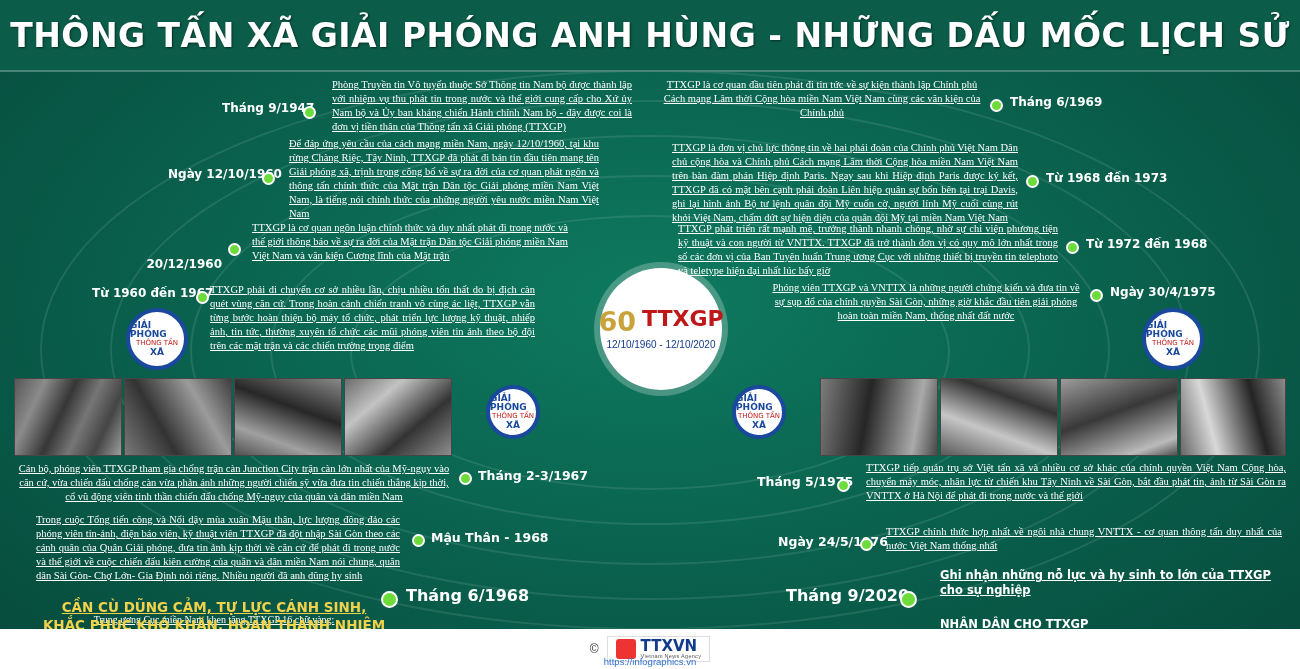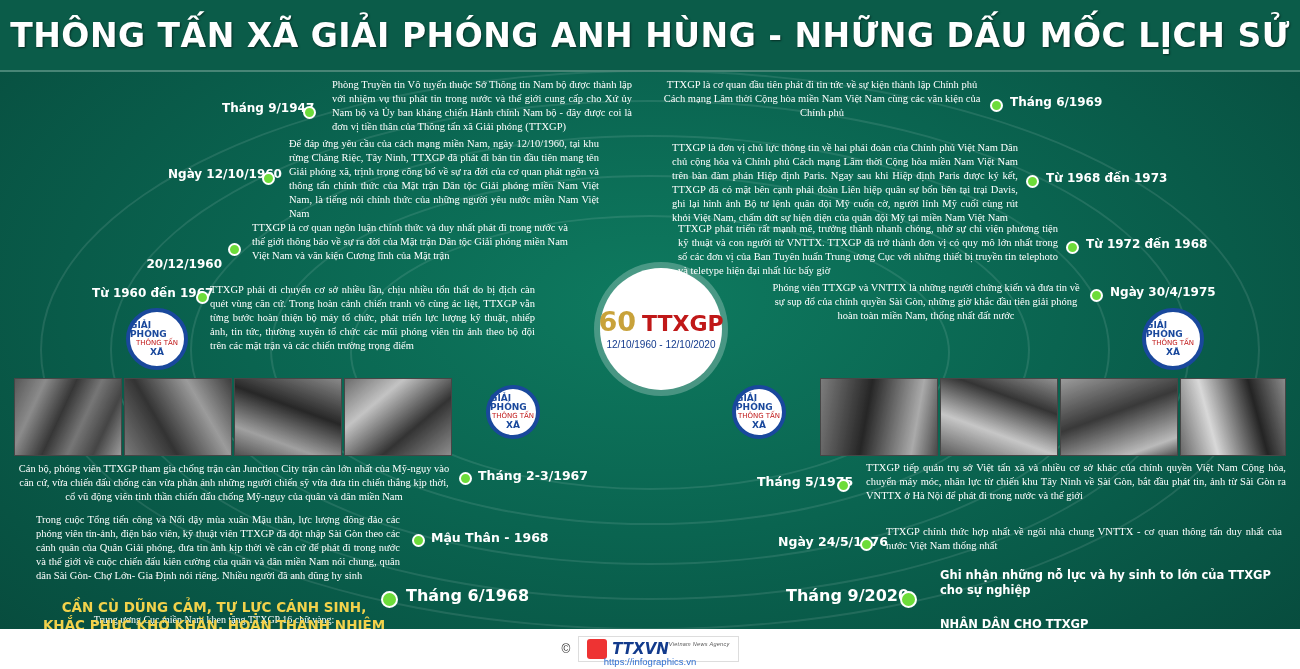--- a/index.html
+++ b/index.html
@@ -52,32 +52,33 @@
   .center-emblem .big60 {
     font-family:"DejaVu Sans", sans-serif;
     font-size:27px; font-weight:bold; color:#c8a23a;
     line-height:1;
   }
   .center-emblem .ttxgp {
     font-family:"DejaVu Sans", sans-serif;
     font-size:22px; font-weight:bold; color:#c01818;
     line-height:1; margin-left:4px;
   }
-  .center-emblem .row1 { display:flex; align-items:flex-end; gap:2px; }
+  .center-emblem .row1 { display:flex; align-items:flex-start; gap:2px; }
   .center-emblem .dates {
     font-size:10px; color:#123a8c; margin-top:4px;
     font-family:"Liberation Sans", sans-serif;
   }
   
   .tb {
     position:absolute;
     color:#ffffff;
     font-size:10.5px;
     line-height:1.33;
     text-align:justify;
+    text-decoration:underline;
   }
   .tb.center { text-align:center; }
   .label {
     position:absolute;
     color:#ffffff;
     font-family:"DejaVu Sans", sans-serif;
     font-weight:bold;
     white-space:nowrap;
   }
   .dot {
@@ -278,21 +279,21 @@
 
   <div class="dot big" style="left:900px; top:591px;"></div>
   <div class="label" style="left:786px; top:586px; font-size:16px; text-align:right; width:106px;">Tháng 9/2020</div>
   <div class="tb capitalline" style="left:940px; top:568px; width:350px; font-size:11.5px; text-align:left;">Ghi nhận những nỗ lực và hy sinh to lớn của TTXGP cho sự nghiệp</div>
   <div class="tb capitalline" style="left:940px; top:617px; width:350px; font-size:11.5px; text-align:left;">NHÂN DÂN CHO TTXGP</div>
 
   <div class="bottomband">
     <span class="copy">©</span>
     <span class="ttxvn-logo">
       <span class="sq"></span>
-      <span style="display:flex;flex-direction:row;line-height:1;font-style:italic;">
+      <span style="display:flex;flex-direction:column;line-height:1;">
         <span class="nm">TTXVN</span>
         <span class="sub">Vietnam News Agency</span>
       </span>
     </span>
   </div>
   <div class="url">https://infographics.vn</div>
 
 </div>
 
 </body></html>

